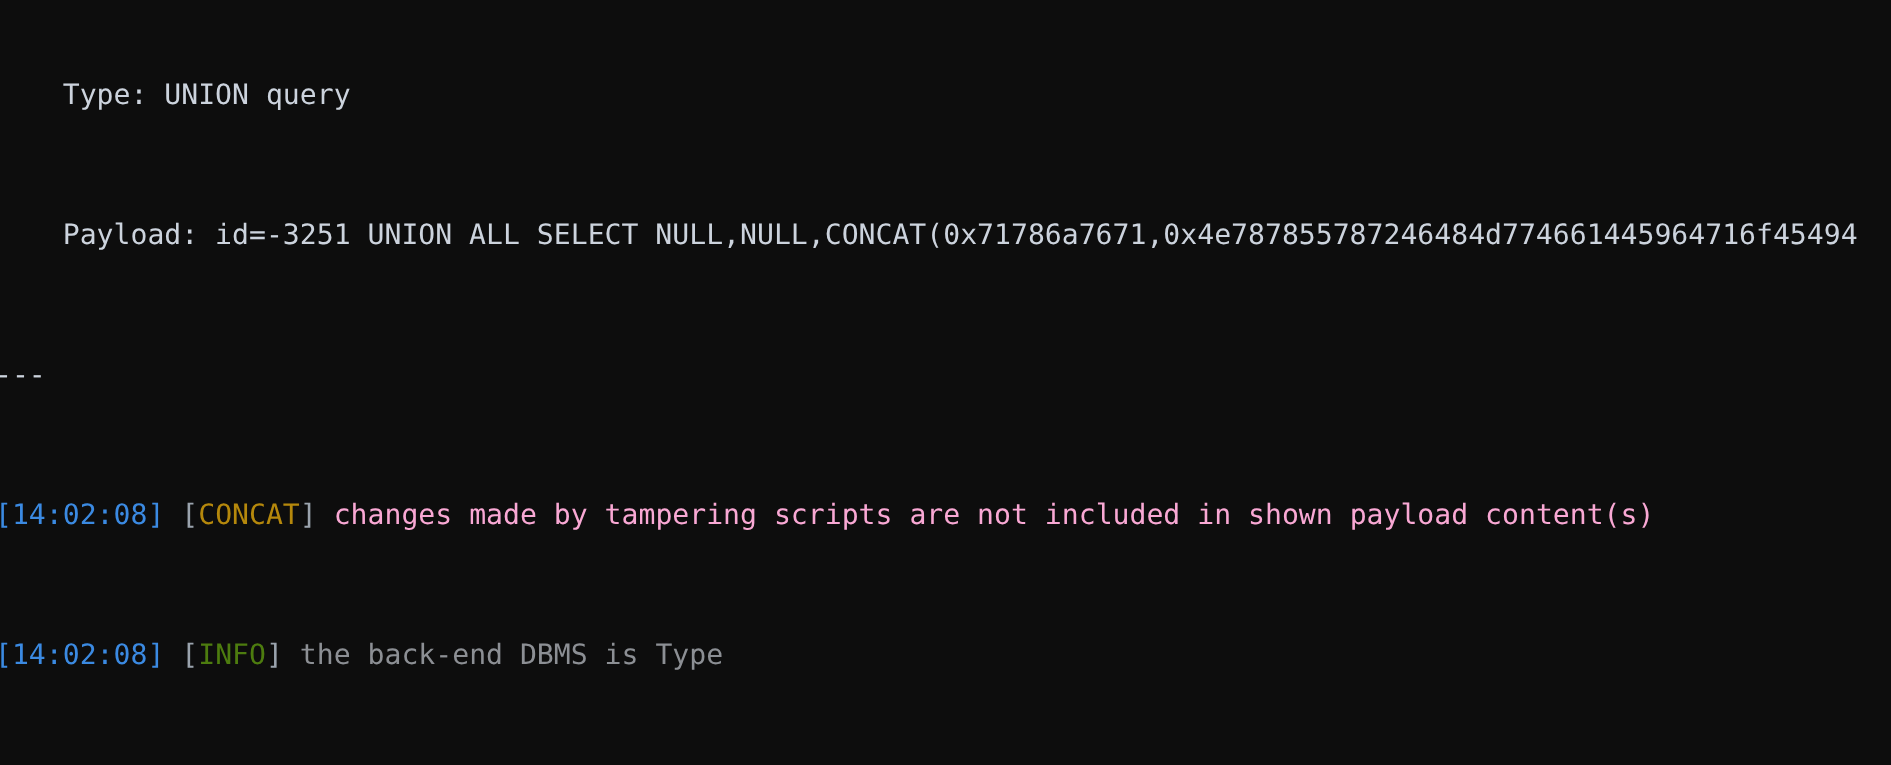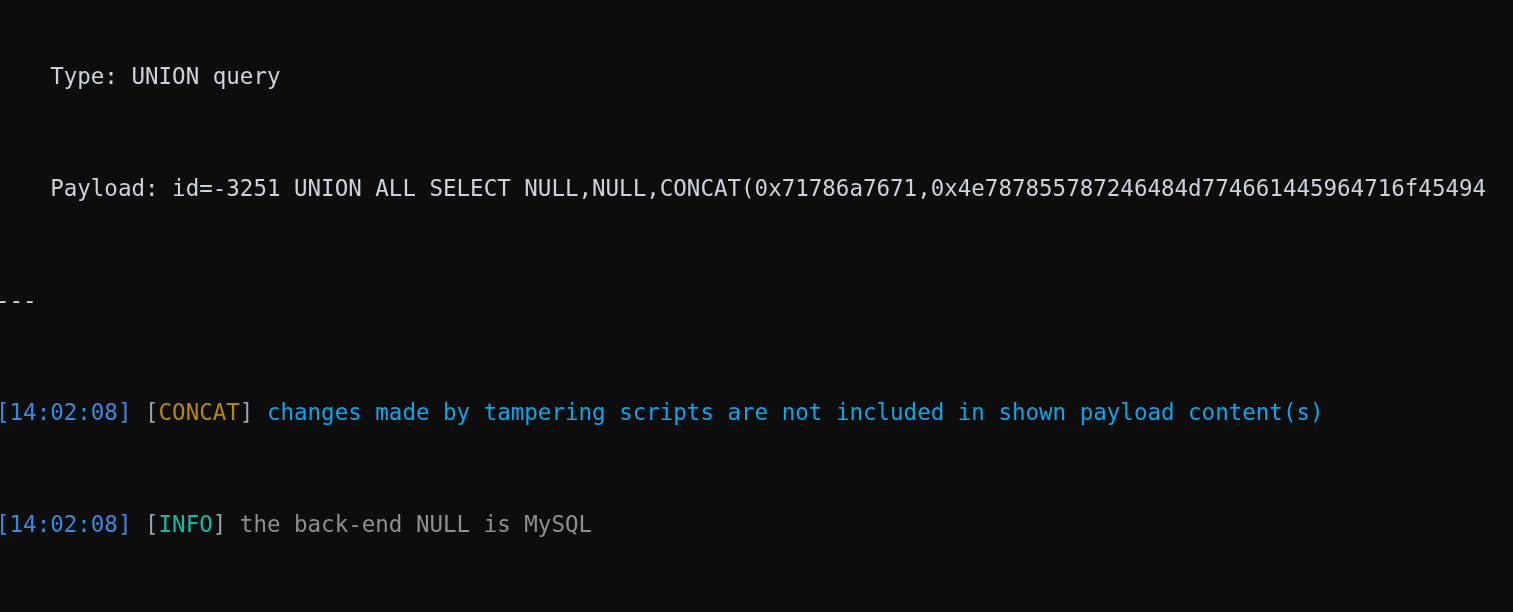--- a/index.html
+++ b/index.html
@@ -36,41 +36,41 @@
     top: -22px;
     width: 1530px;
   }
   .line {
     height: 28px;
     white-space: pre;
     overflow: visible;
   }
   .ts        { color: #3b8ae2; }
   .brk       { color: #9aa3ad; }
-  .info      { color: #14b8a6; text-align: right; }
+  .info      { color: #4d7c0f; text-align: right; }
   .warn      { color: #b5880c; }
-  .msg       { color: #0ea5e9; }
+  .msg       { color: #f9a8d4; }
   .dim       { color: #8c8f94; }
   .plain     { color: #ccd3dd; }
 </style>
 </head>
 <body>
 
 <div id="terminal">
   <div class="screen">
 
     <div class="line plain">    Type: UNION query</div>
 
     <div class="line plain">    Payload: id=-3251 UNION ALL SELECT NULL,NULL,CONCAT(0x71786a7671,0x4e787855787246484d774661445964716f45494</div>
 
     <div class="line plain">---</div>
 
     <div class="line"><span class="ts">[14:02:08]</span><span class="plain"> </span><span class="brk">[</span><span class="warn">CONCAT</span><span class="brk">]</span><span class="plain"> </span><span class="msg">changes made by tampering scripts are not included in shown payload content(s)</span></div>
 
-    <div class="line"><span class="ts">[14:02:08]</span><span class="plain"> </span><span class="brk">[</span><span class="info">INFO</span><span class="brk">]</span><span class="plain"> </span><span class="dim">the back-end NULL is MySQL</span></div>
+    <div class="line"><span class="ts">[14:02:08]</span><span class="plain"> </span><span class="brk">[</span><span class="info">INFO</span><span class="brk">]</span><span class="plain"> </span><span class="dim">the back-end DBMS is Type</span></div>
 
     
 
     
 
     
 
     
 
     

